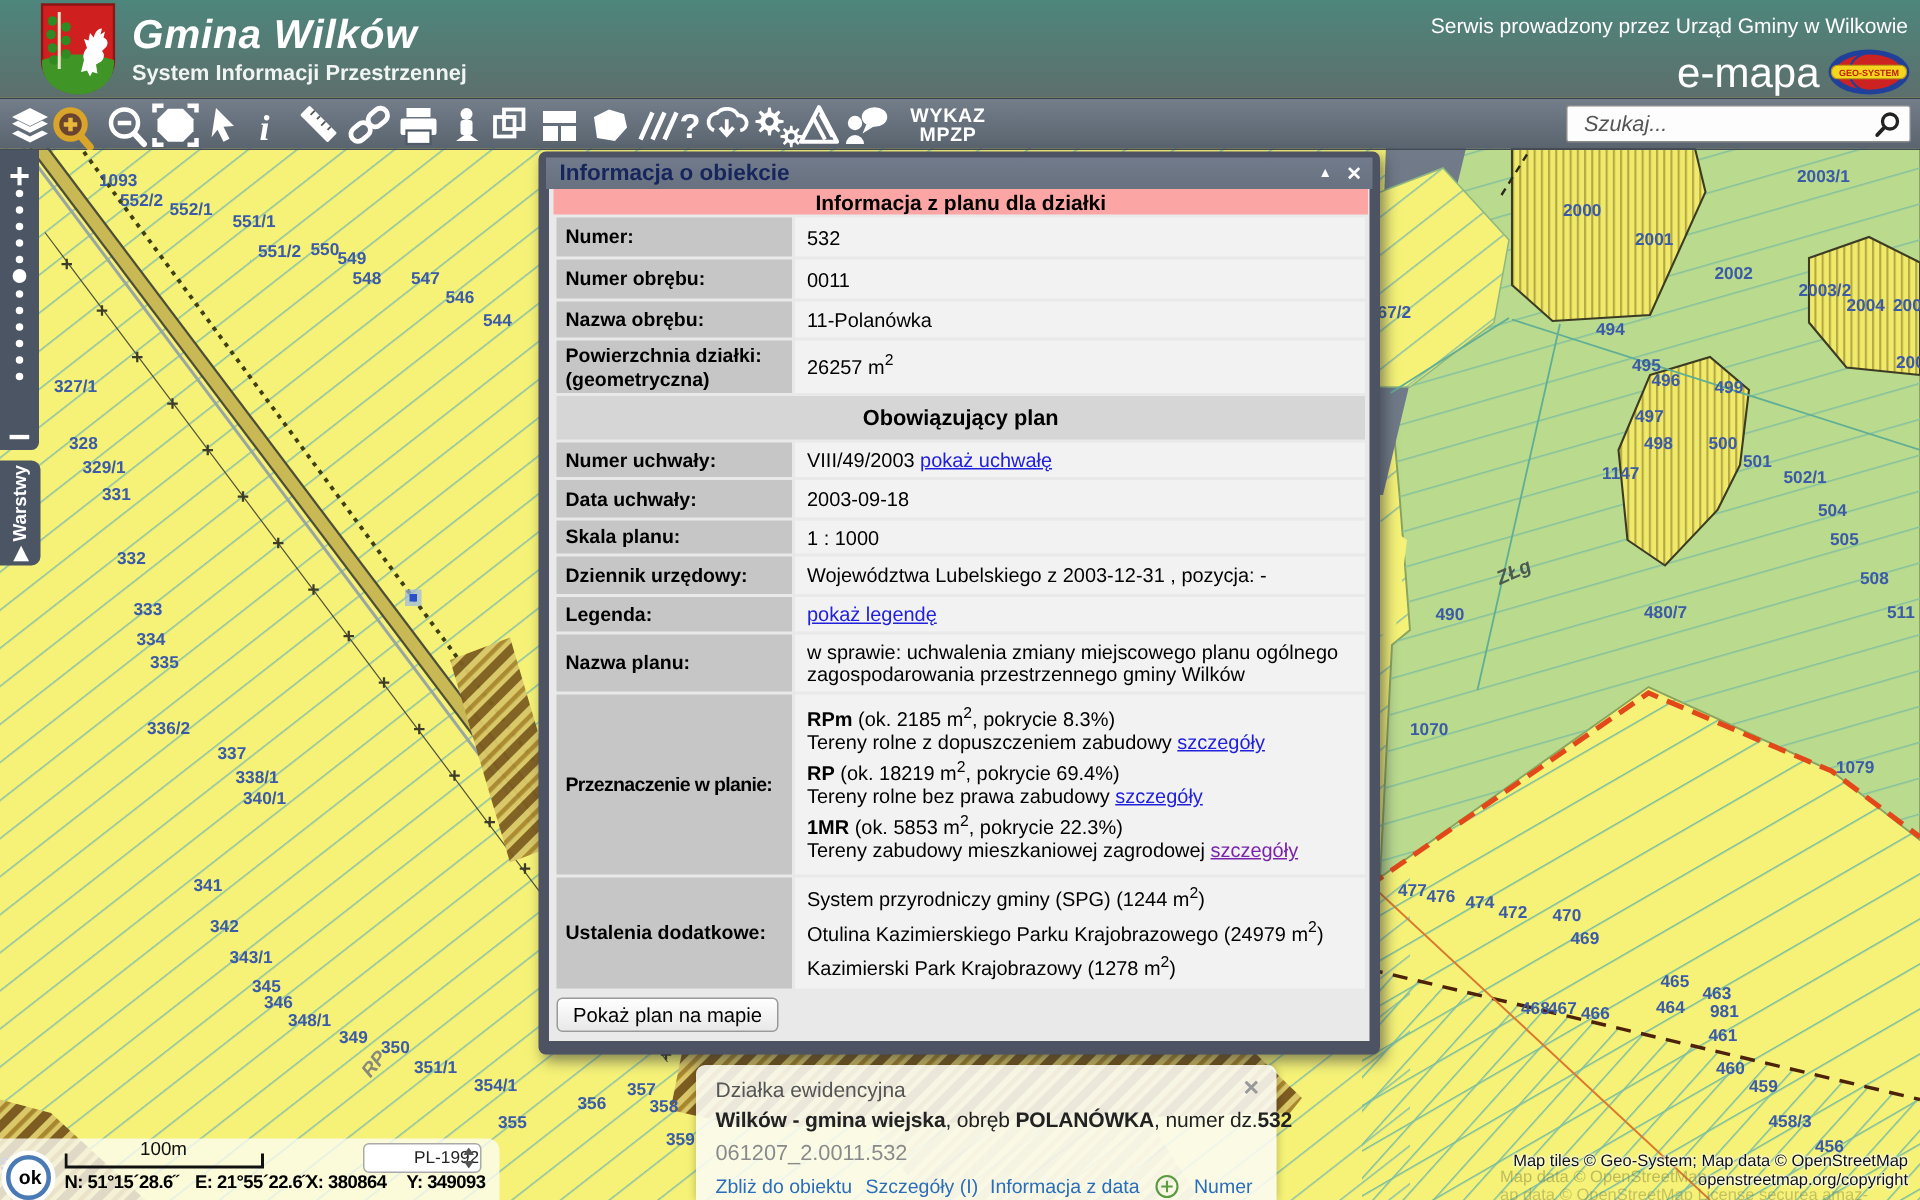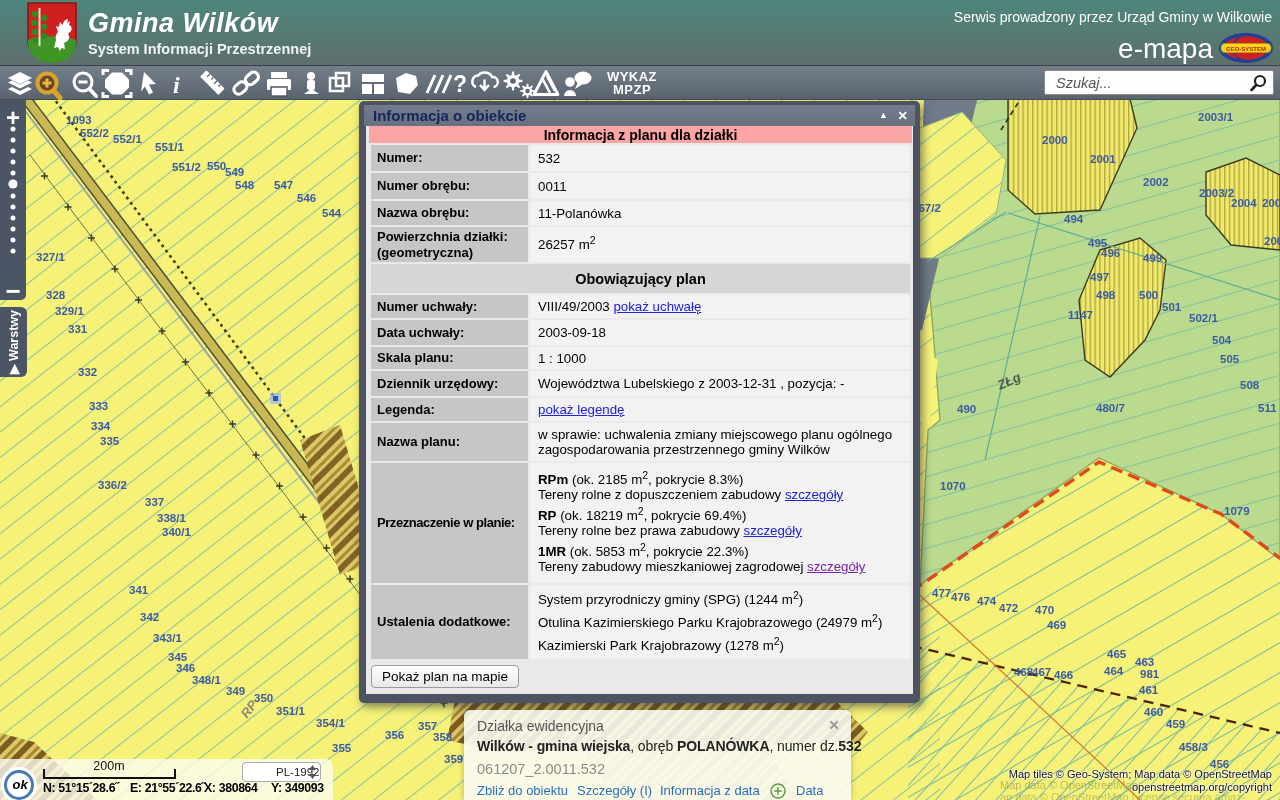--- a/index.html
+++ b/index.html
@@ -433,55 +433,55 @@
         <span style="display:inline-block;background:linear-gradient(#ffffff,#e8e8e8);border:1px solid #9a9a9a;border-radius:4px;padding:3px 10px;font-size:13.5px;">Pokaż plan na mapie</span>
       </div>
       <div style="margin:8px 0 0 2px;">
         <span style="display:inline-block;background:linear-gradient(#ffffff,#e8e8e8);border:1px solid #9a9a9a;border-radius:4px;padding:3px 10px;font-size:13.5px;">Wypis i wyrys z planu</span>
       </div>
     </div>
   </div>
 </div>
 
 <div class="abs" style="top:759px;left:0;width:333px;height:41px;background:rgba(252,252,245,0.78);border-radius:0 8px 0 0;"></div>
-<div class="abs" style="top:759px;left:43px;width:132px;text-align:center;font-size:12.5px;color:#111;">200m</div>
+<div class="abs" style="top:759px;left:43px;width:132px;text-align:center;font-size:12.5px;color:#111;">100m</div>
 <svg class="abs" style="top:768px;left:43px" width="133" height="12" viewBox="0 0 133 12">
   <path d="M1,1 v9 h131 v-9" fill="none" stroke="#111" stroke-width="2"></path>
 </svg>
 <div class="abs" style="top:762px;left:242px;width:79px;height:20px;background:#fff;border:1px solid #aaa;border-radius:4px;box-sizing:border-box;">
   <span style="position:absolute;left:8px;top:2.5px;font-size:11.5px;color:#222;padding-left:25px;">PL-1992</span>
   <svg style="position:absolute;right:3px;top:2px" width="9" height="14" viewBox="0 0 9 14">
     <path d="M4.5,0 L8,5 H1 Z" fill="#555"></path>
         <path d="M4.5,14 L8,9 H1 Z" fill="#555"></path>
   </svg>
 </div>
 <div class="abs" style="top:781px;left:0;width:333px;height:18px;font-size:12.3px;font-weight:bold;color:#000;letter-spacing:-0.35px;">
   <span style="position:absolute;left:43px;">N: 51°15´28.6˝</span>
   <span style="position:absolute;left:130px;">E: 21°55´22.6˝</span>
   <span style="position:absolute;left:204px;">X: 380864</span>
   <span style="position:absolute;left:271px;">Y: 349093</span>
 </div>
 <div class="abs" style="top:770px;left:4px;width:30px;height:30px;border-radius:50%;background:#fff;border:3px solid #4a7ab5;box-sizing:border-box;box-shadow:0 0 0 3px rgba(255,255,255,0.95);">
-  <span style="position:absolute;top:4px;left:5.5px;font-size:13px;font-weight:bold;color:#000;font-style:italic;">ok</span>
+  <span style="position:absolute;top:4px;left:5.5px;font-size:13px;font-weight:bold;color:#000;">ok</span>
 </div>
 
 <div class="abs" style="top:710px;left:464px;width:387px;height:90px;background:rgba(252,252,246,0.87);border-radius:6px 6px 0 0;box-shadow:0 0 6px rgba(0,0,0,0.25);">
   <div style="position:absolute;top:8px;left:13px;font-size:14px;color:#555;">Działka ewidencyjna</div>
   <div style="position:absolute;top:7px;right:11px;font-size:14px;font-weight:bold;color:#999;">✕</div>
   <div style="position:absolute;top:28px;left:13px;font-size:14px;letter-spacing:-0.1px;color:#222;white-space:nowrap;"><b>Wilków - gmina wiejska</b>, obręb <b>POLANÓWKA</b>, numer dz.<b>532</b></div>
   <div style="position:absolute;top:51px;left:13px;font-size:14.5px;color:#8a8a8a;">061207_2.0011.532</div>
   <div style="position:absolute;top:73px;left:0;width:387px;height:18px;font-size:13px;color:#2a6ebb;">
     <span style="position:absolute;left:13px;">Zbliż do obiektu</span>
     <span style="position:absolute;left:113px;">Szczegóły (I)</span>
     <span style="position:absolute;left:196px;">Informacja z data</span>
     <svg width="16" height="16" viewBox="0 0 16 16" style="position:absolute;left:306px;top:0">
           <circle cx="8" cy="8" r="7" fill="none" stroke="#5a9a40" stroke-width="1.4"></circle>
           <path d="M8,4.2 v7.6 M4.2,8 h7.6" stroke="#5a9a40" stroke-width="1.4"></path>
         </svg>
-    <span style="position:absolute;left:332px;">Data</span>
+    <span style="position:absolute;left:332px;">Numer</span>
   </div>
 </div>
 
 <div class="abs" style="top:768px;left:880px;width:392px;text-align:right;font-size:11px;line-height:12.5px;color:#111;text-shadow:0 0 2px #fff,0 0 2px #fff,0 0 2px #fff;">Map tiles © Geo-System; Map data © OpenStreetMap<br>openstreetmap.org/copyright</div>
 <div class="abs" style="top:779px;left:1000px;width:240px;font-size:11px;color:rgba(120,120,60,0.45);">Map data © OpenStreetMap</div>
 <div class="abs" style="top:791px;left:1000px;width:280px;font-size:11px;color:rgba(120,120,60,0.4);">ap data © OpenStreetMap License securea amaz-ospnap</div>
 
 </div>
 
 </body></html>

